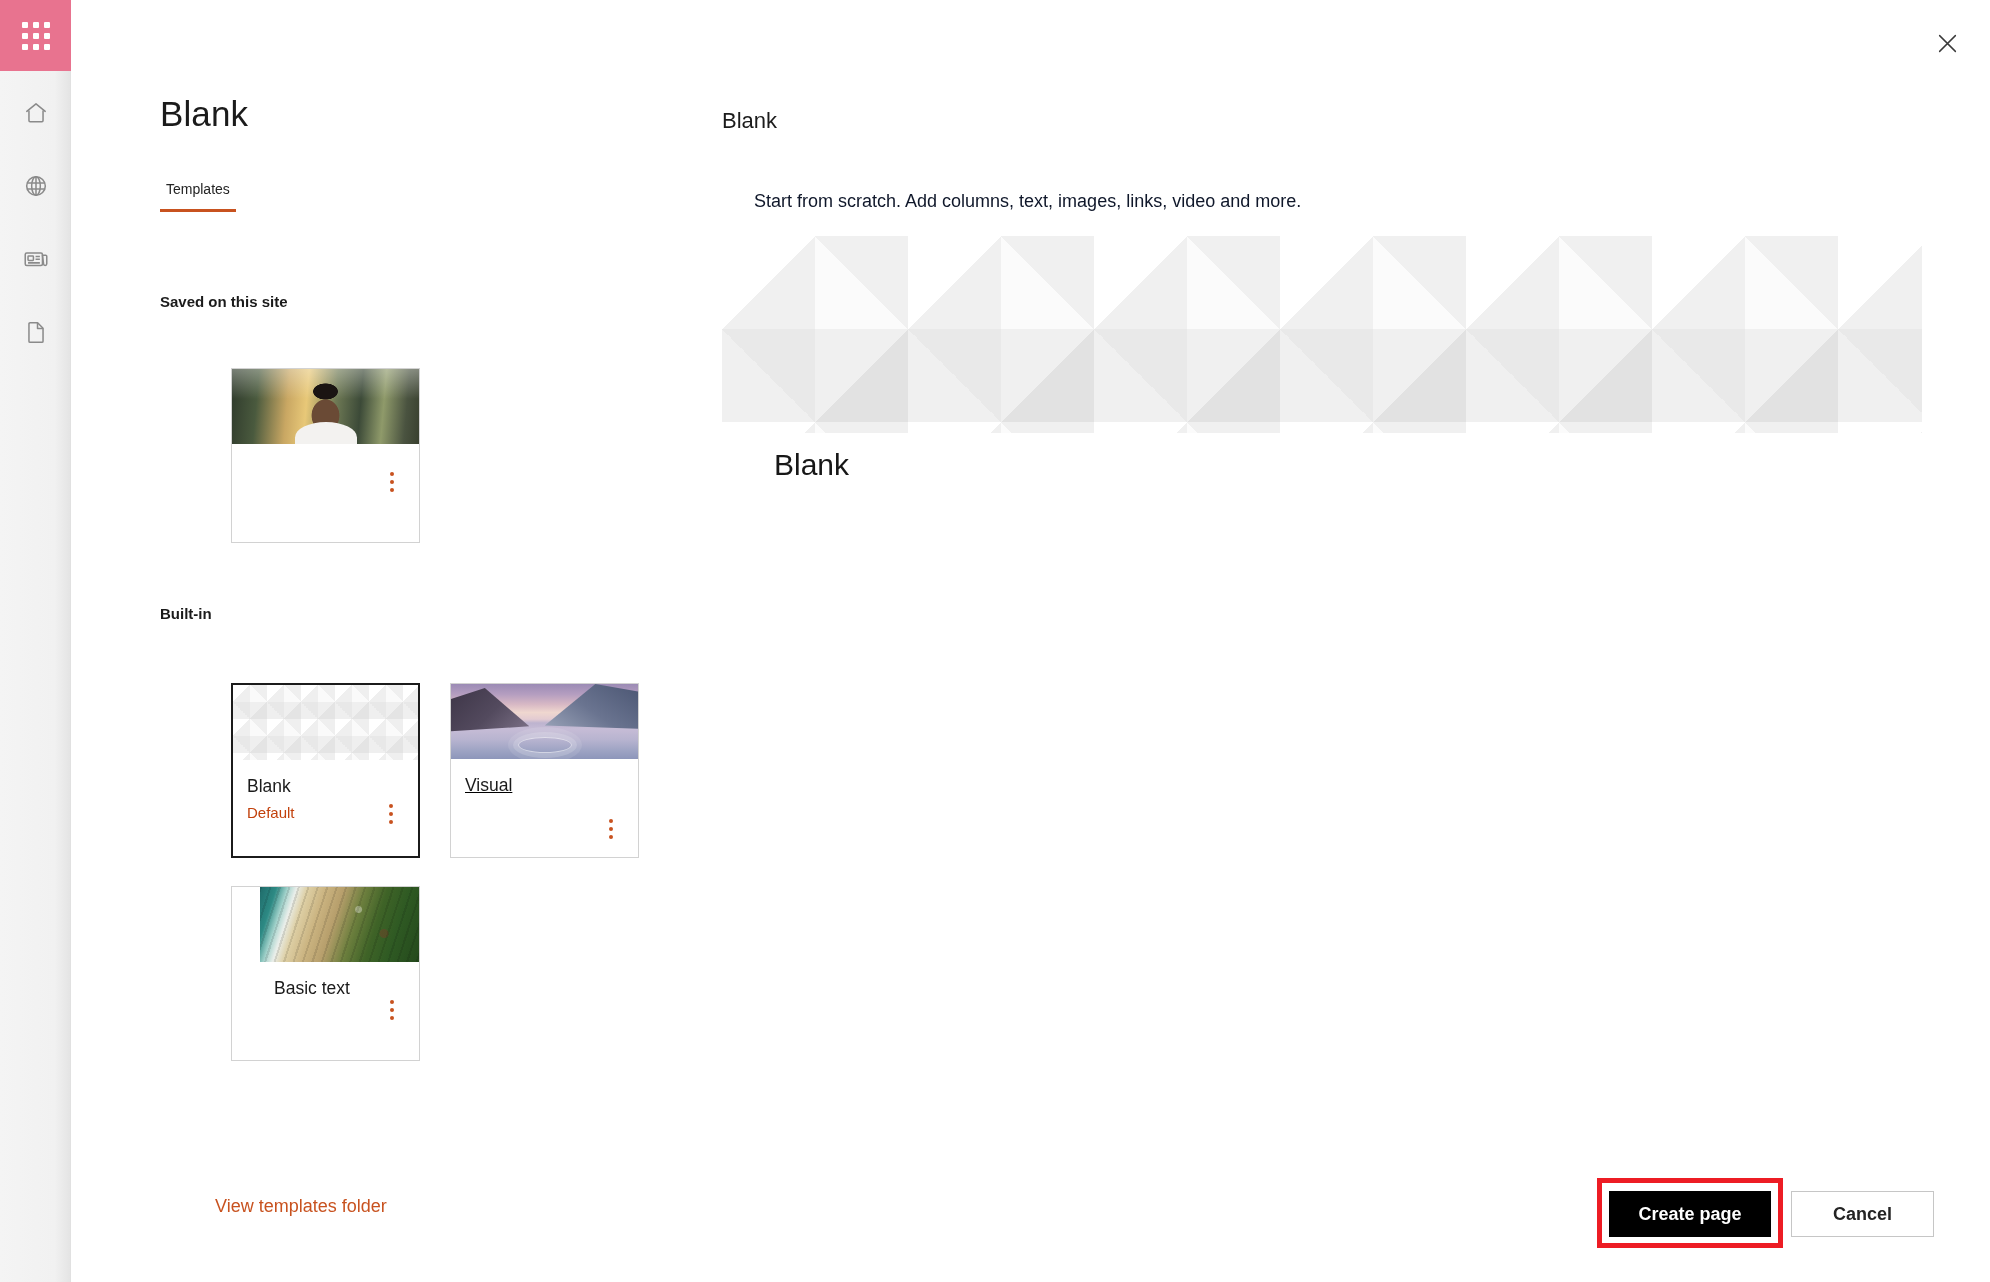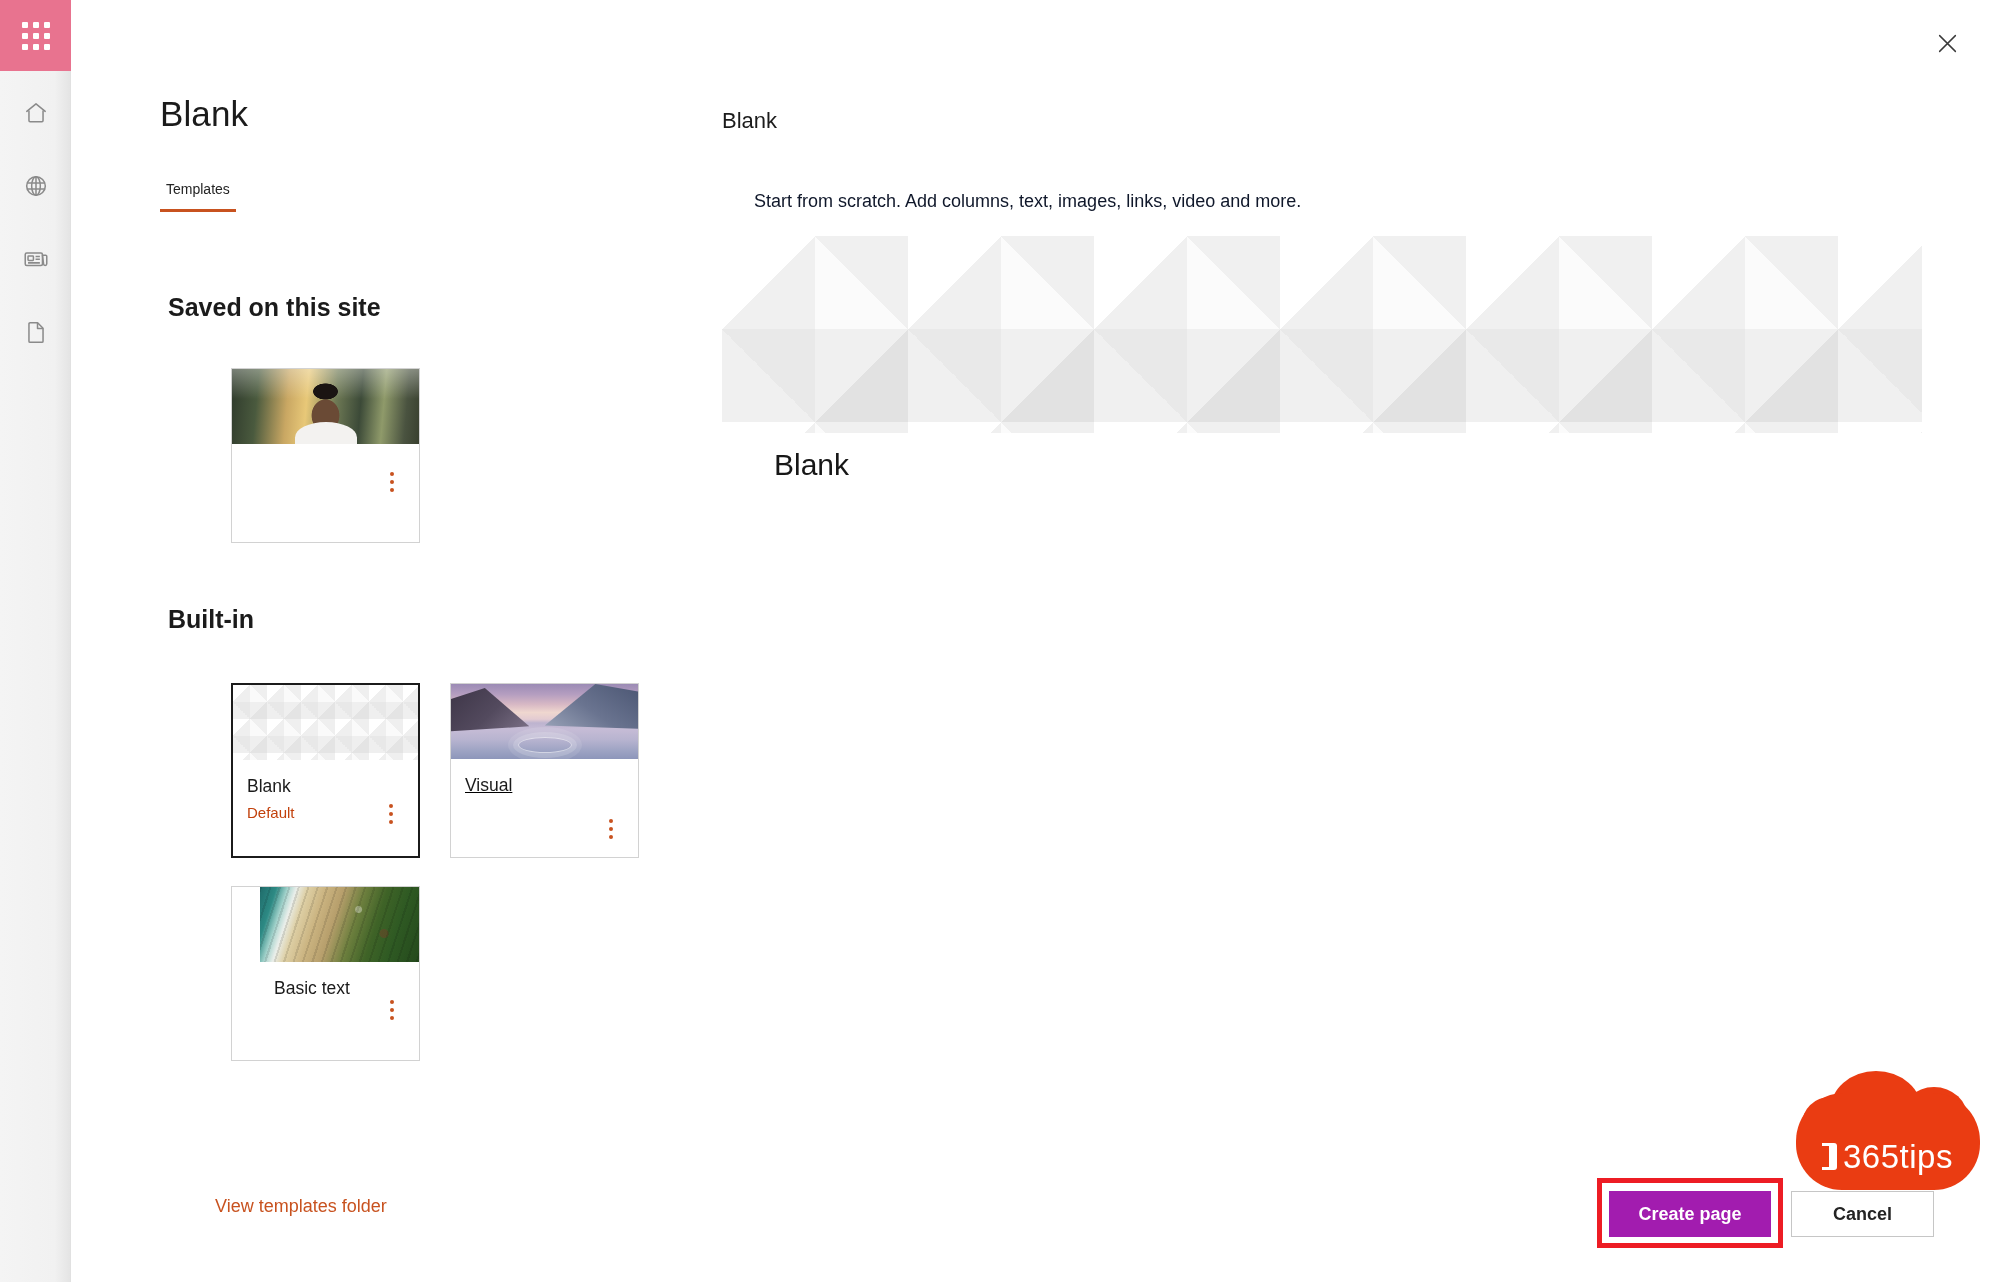--- a/index.html
+++ b/index.html
@@ -64,21 +64,21 @@
   .tab {
     display: inline-block;
     font-size: 14px; color: #242424;
     padding: 0 6px 12px 6px;
     border-bottom: 3px solid transparent;
   }
   .tab.active { border-bottom-color: #c8521f; }
 
   .group-label {
     position: absolute; left: 89px;
-    font-size: 25px; font-weight: 700; color: #1b1b1b; margin-left: 8px;
+    font-size: 15px; font-weight: 700; color: #1b1b1b;
   }
   .group-saved { top: 293px; }
   .group-builtin { top: 605px; }
 
   
   .card {
     position: absolute;
     width: 189px; height: 175px;
     background: #ffffff;
     border: 1px solid #d2d2d2;
@@ -220,21 +220,21 @@
 
   
   .btn {
     position: absolute;
     height: 46px;
     display: flex; align-items: center; justify-content: center;
     font-size: 18px; font-weight: 700;
   }
   .btn-create {
     left: 1609px; top: 1191px; width: 162px;
-    background: #a21caf; color: #ffffff;
+    background: #000000; color: #ffffff;
   }
   .btn-cancel {
     left: 1791px; top: 1191px; width: 143px;
     background: #ffffff; color: #242424; font-weight: 700;
     border: 1px solid #c6c6c6;
   }
   .highlight-box {
     position: absolute; left: 1597px; top: 1178px;
     width: 186px; height: 70px;
     border: 5px solid #ed1c24;
@@ -435,24 +435,14 @@
       <span>Blank</span>
     </div>
   </div>
 
   <button class="btn btn-create" style="border:none;font-family:inherit;cursor:pointer">Create page</button>
 
   <button class="btn btn-cancel" style="font-family:inherit;cursor:pointer">Cancel</button>
 
   <div class="highlight-box"></div>
 
-  <div class="watermark">
-    <div class="puff-c"></div>
-    <div class="puff-a"></div>
-    <div class="puff-b"></div>
-    <div class="cloud"></div>
-    <div class="wm-inner">
-      <span class="wm-logo"></span>
-      <span class="wm-text">365tips</span>
-    </div>
-  </div>
 
 </div>
 
 </body></html>

